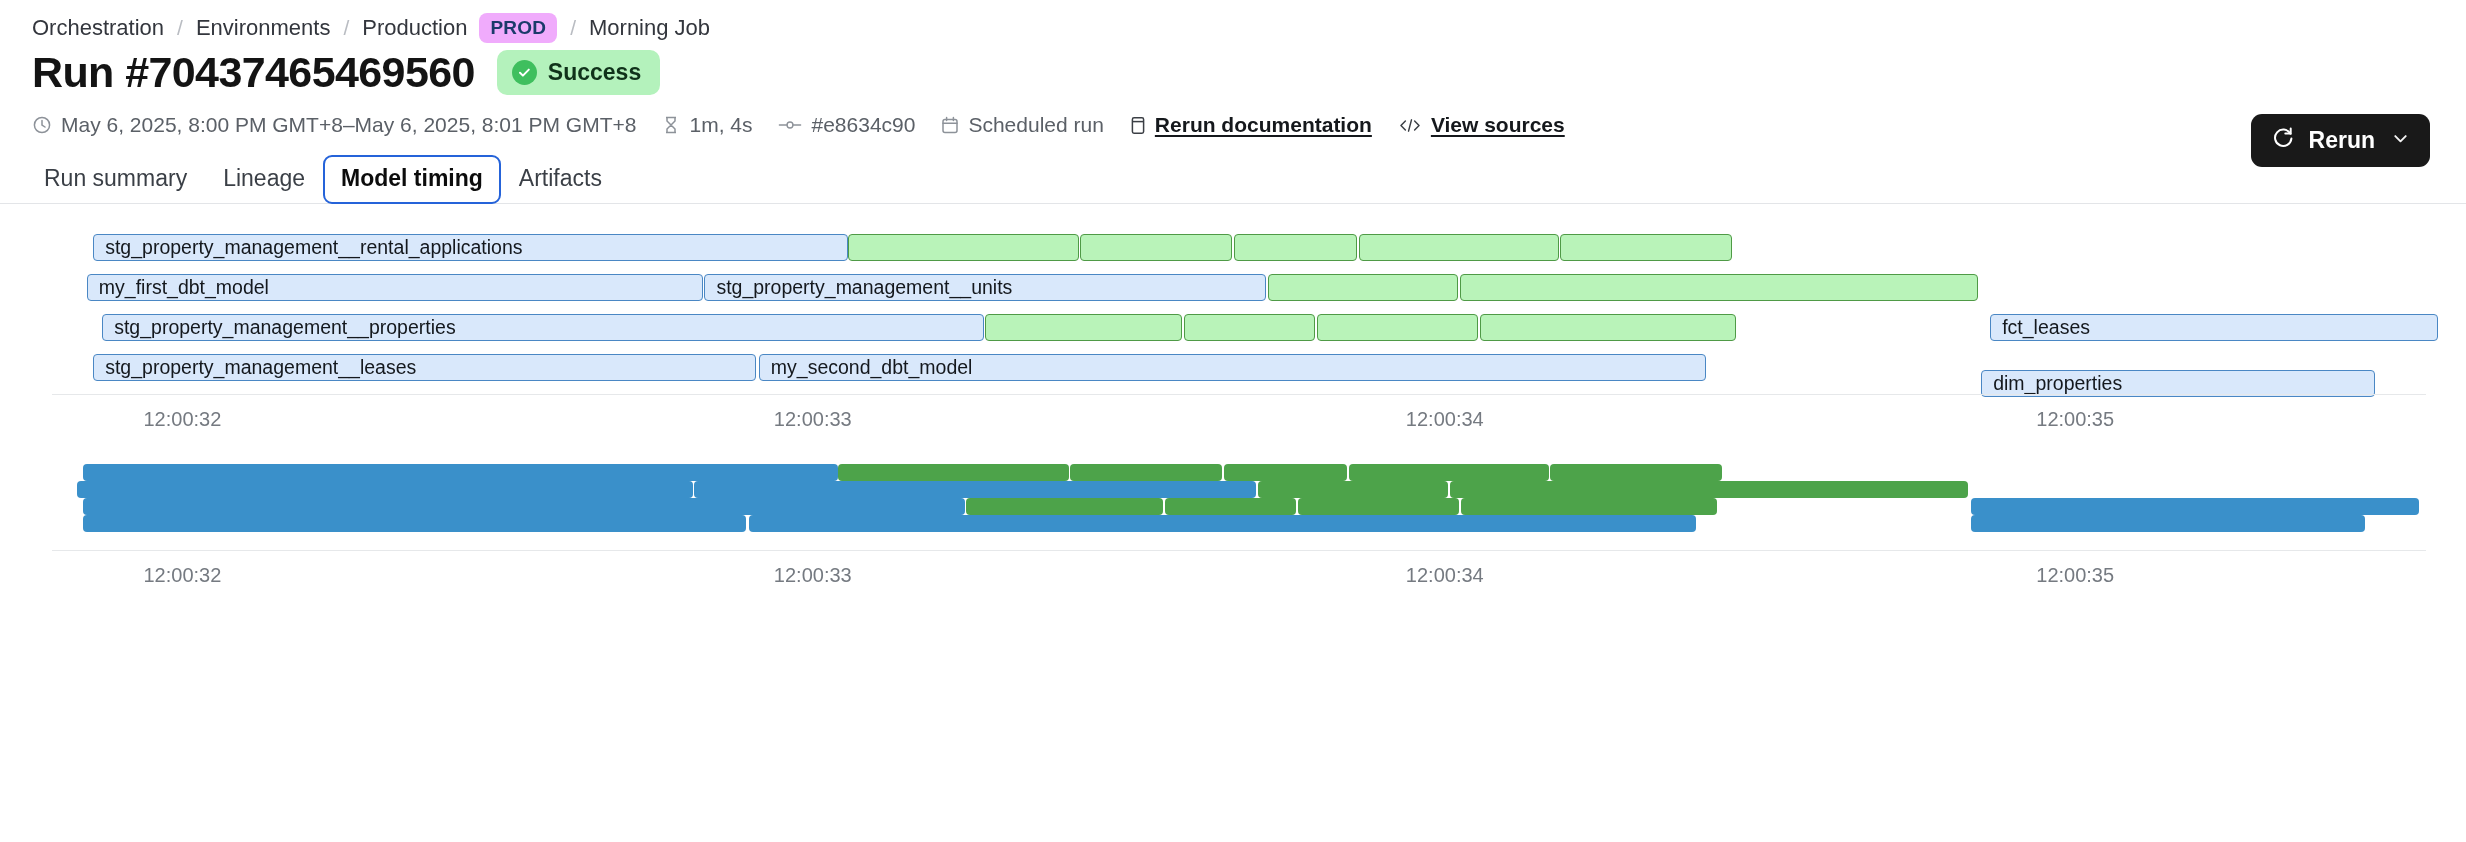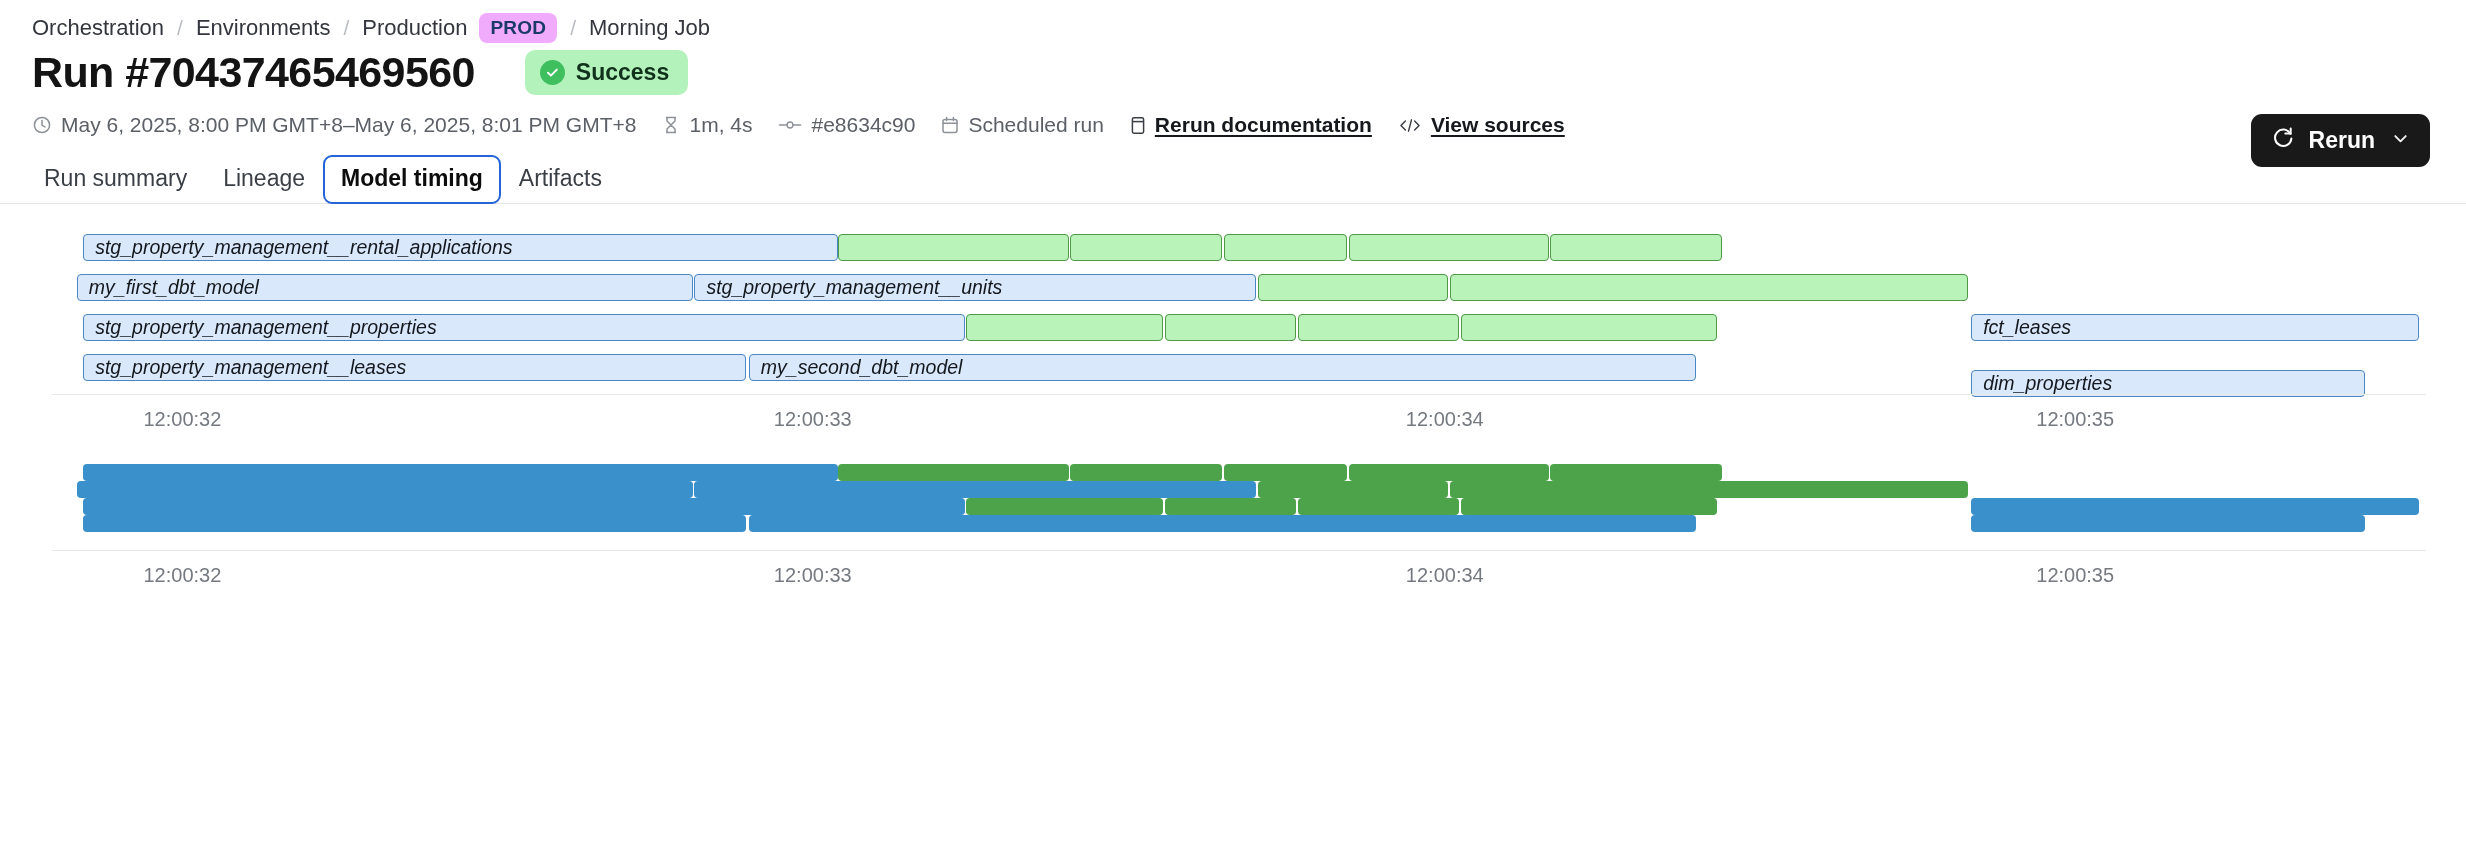--- a/index.html
+++ b/index.html
@@ -49,21 +49,20 @@
     line-height: 1;
   }
   .status-badge {
     display: inline-flex; align-items: center; gap: 11px;
     background: #b4f2bc;
     border-radius: 10px;
     padding: 9px 19px 9px 15px;
     font-size: 23px;
     font-weight: 600;
     color: #10321a;
-    margin-left: 28px;
   }
   .check-circle {
     width: 25px; height: 25px; border-radius: 50%;
     background: #3fbf5e;
     display: inline-flex; align-items: center; justify-content: center;
     flex: 0 0 auto;
   }
   .check-circle svg { display: block; }
 
   
@@ -131,21 +130,21 @@
   .tabs-rule {
     position: absolute;
     left: 0; right: 0; bottom: 0;
     height: 1px;
     background: #e3e5e8;
   }
 
   
   .chart-area { position: relative; margin-top: 30px; }
   .gantt { position: relative; margin-left: 0px; height: 150px; }
-  .g-row { position: absolute; left: 0; right: 0; height: 27px; font-style: italic; }
+  .g-row { position: absolute; left: 10px; right: 0; height: 27px; }
   .bar {
     position: absolute; top: 0; height: 27px;
     border-radius: 4px;
     display: flex; align-items: center;
     font-size: 19.5px;
     color: #14181d;
     padding-left: 11px;
     white-space: nowrap; overflow: hidden;
     cursor: pointer;
   }
@@ -299,21 +298,21 @@
       <div class="g-row" style="top: 40px;">
         <div class="bar blue" style="left: 76.8px; width: 616px;">
           <span>my_first_dbt_model</span>
         </div>
         <div class="bar blue" style="left: 694.4px; width: 561.6px;">
           <span>stg_property_management__units</span>
         </div>
         <div class="bar green" style="left: 1257.6px; width: 190.4px;"></div>
         <div class="bar green" style="left: 1449.6px; width: 518.4px;"></div>
       </div>
-      <div class="g-row" style="top: 80px;">
+      <div class="g-row" style="top: 80px; margin-left: 9px;">
         <div class="bar blue" style="left: 83.2px; width: 881.6px;">
           <span>stg_property_management__properties</span>
         </div>
         <div class="bar green" style="left: 966.4px; width: 196.8px;"></div>
         <div class="bar green" style="left: 1164.8px; width: 131.2px;"></div>
         <div class="bar green" style="left: 1297.6px; width: 161.6px;"></div>
         <div class="bar green" style="left: 1460.8px; width: 256px;"></div>
         <div class="bar blue" style="left: 1971.2px; width: 448px;">
           <span>fct_leases</span>
         </div>

